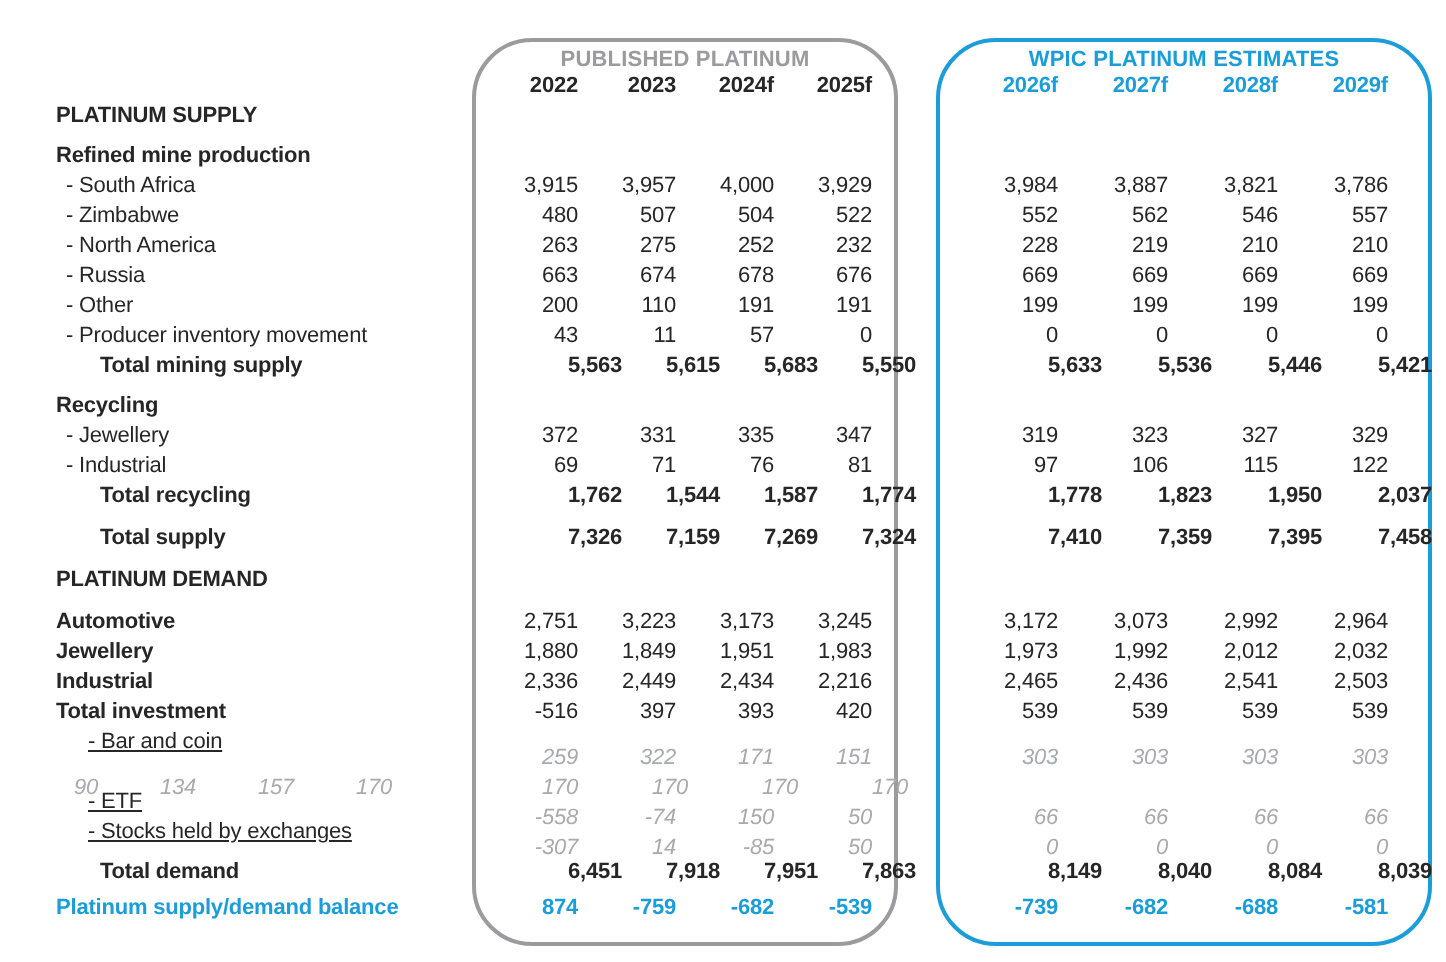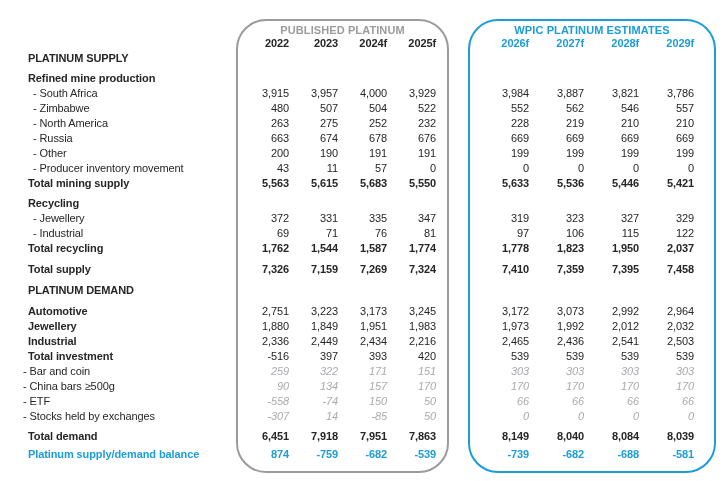--- a/index.html
+++ b/index.html
@@ -34,41 +34,41 @@
     letter-spacing:0.1px;
   }
   .box-title.grey{left:236px;width:213px;color:var(--grey);}
   .box-title.blue{left:468px;width:248px;color:var(--accent);}
   .rows{
     position:absolute;top:36px;left:0;width:723px;
   }
   .row{
     display:flex;
     height:15px;
-    align-items:flex-end;
+    align-items:center;
     font-size:11px;
     line-height:15px;
   }
   .cell{white-space:nowrap;}
   .label{
     width:240px;
     padding-left:28px;
   }
   .v{width:49px;text-align:right;}
   .gapcol{width:38px;}
   .e{width:55px;text-align:right;}
   
   .row.years{font-weight:bold;}
   .row.years .e{color:var(--accent);}
   .row.section .label{font-weight:bold;}
   .row.group .label{font-weight:bold;}
   .row.sub .label{padding-left:33px;}
-  .row.total{font-weight:bold;}
+  .row.total{font-weight:bold;padding-left:22px;}
   .row.demand-main .label{font-weight:bold;padding-left:28px;}
-  .row.muted .label{padding-left:23px;}
+  .row.muted .label{padding-left:44px;text-decoration:underline;}
   .row.muted .v, .row.muted .e{color:var(--muted);font-style:italic;margin-top:16px;}
   .row.balance{color:var(--accent);font-weight:bold;}
   .spacer{width:100%;}
 </style>
 </head>
 <body>
 
 <div class="page">
 
   <div class="box box-grey"></div>
@@ -165,21 +165,21 @@
       <div class="gapcol"></div>
       <div class="cell e">669</div>
       <div class="cell e">669</div>
       <div class="cell e">669</div>
       <div class="cell e">669</div>
     </div>
 
     <div class="row sub">
       <div class="cell label">- Other</div>
       <div class="cell v p">200</div>
-      <div class="cell v p">190</div>
+      <div class="cell v p">110</div>
       <div class="cell v p">191</div>
       <div class="cell v p">191</div>
       <div class="gapcol"></div>
       <div class="cell e">199</div>
       <div class="cell e">199</div>
       <div class="cell e">199</div>
       <div class="cell e">199</div>
     </div>
 
     <div class="row sub">
@@ -346,21 +346,20 @@
       <div class="cell v p">171</div>
       <div class="cell v p">151</div>
       <div class="gapcol"></div>
       <div class="cell e">303</div>
       <div class="cell e">303</div>
       <div class="cell e">303</div>
       <div class="cell e">303</div>
     </div>
 
     <div class="row muted">
-      <div class="cell label">- China bars ≥500g</div>
       <div class="cell v p">90</div>
       <div class="cell v p">134</div>
       <div class="cell v p">157</div>
       <div class="cell v p">170</div>
       <div class="gapcol"></div>
       <div class="cell e">170</div>
       <div class="cell e">170</div>
       <div class="cell e">170</div>
       <div class="cell e">170</div>
     </div>

